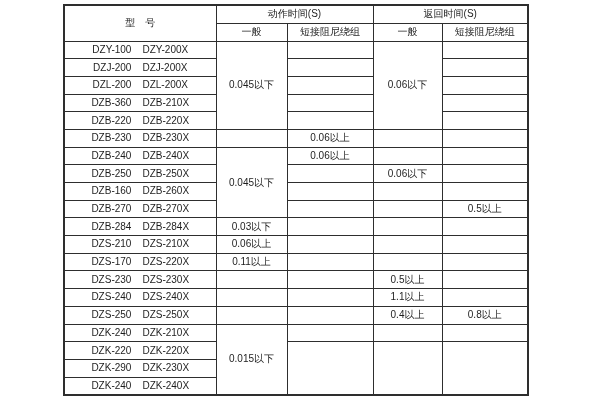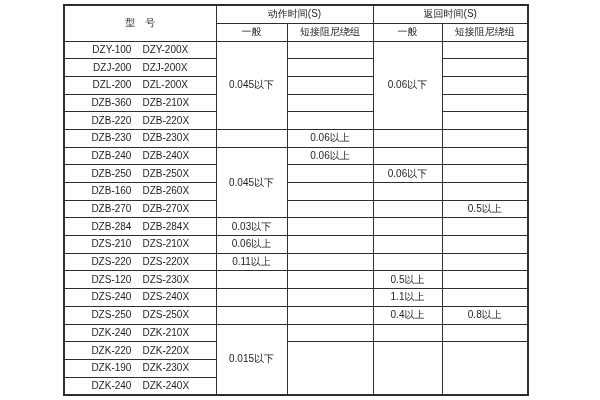--- a/index.html
+++ b/index.html
@@ -121,29 +121,29 @@
 
   <tr class="dr">
     <td class="model"><span>DZS-210</span><span class="gap"></span><span>DZS-210X</span></td>
     <td>0.06以上</td>
     <td></td>
     <td></td>
     <td></td>
   </tr>
 
   <tr class="dr">
-    <td class="model"><span>DZS-220</span><span class="gap"></span><span>DZS-220X</span></td>
+    <td class="model"><span>DZS-170</span><span class="gap"></span><span>DZS-220X</span></td>
     <td>0.11以上</td>
     <td></td>
     <td></td>
     <td></td>
   </tr>
 
   <tr class="dr">
-    <td class="model"><span>DZS-120</span><span class="gap"></span><span>DZS-230X</span></td>
+    <td class="model"><span>DZS-230</span><span class="gap"></span><span>DZS-230X</span></td>
     <td></td>
     <td></td>
     <td>0.5以上</td>
     <td></td>
   </tr>
 
   <tr class="dr">
     <td class="model"><span>DZS-240</span><span class="gap"></span><span>DZS-240X</span></td>
     <td></td>
     <td></td>
@@ -168,21 +168,21 @@
   </tr>
 
   <tr class="dr">
     <td class="model"><span>DZK-220</span><span class="gap"></span><span>DZK-220X</span></td>
     <td rowspan="3"></td>
     <td rowspan="3"></td>
     <td rowspan="3"></td>
   </tr>
 
   <tr class="dr">
-    <td class="model"><span>DZK-190</span><span class="gap"></span><span>DZK-230X</span></td>
+    <td class="model"><span>DZK-290</span><span class="gap"></span><span>DZK-230X</span></td>
   </tr>
 
   <tr class="dr">
     <td class="model"><span>DZK-240</span><span class="gap"></span><span>DZK-240X</span></td>
   </tr>
 </tbody>
     </table>
 </div>
 
 </body></html>

